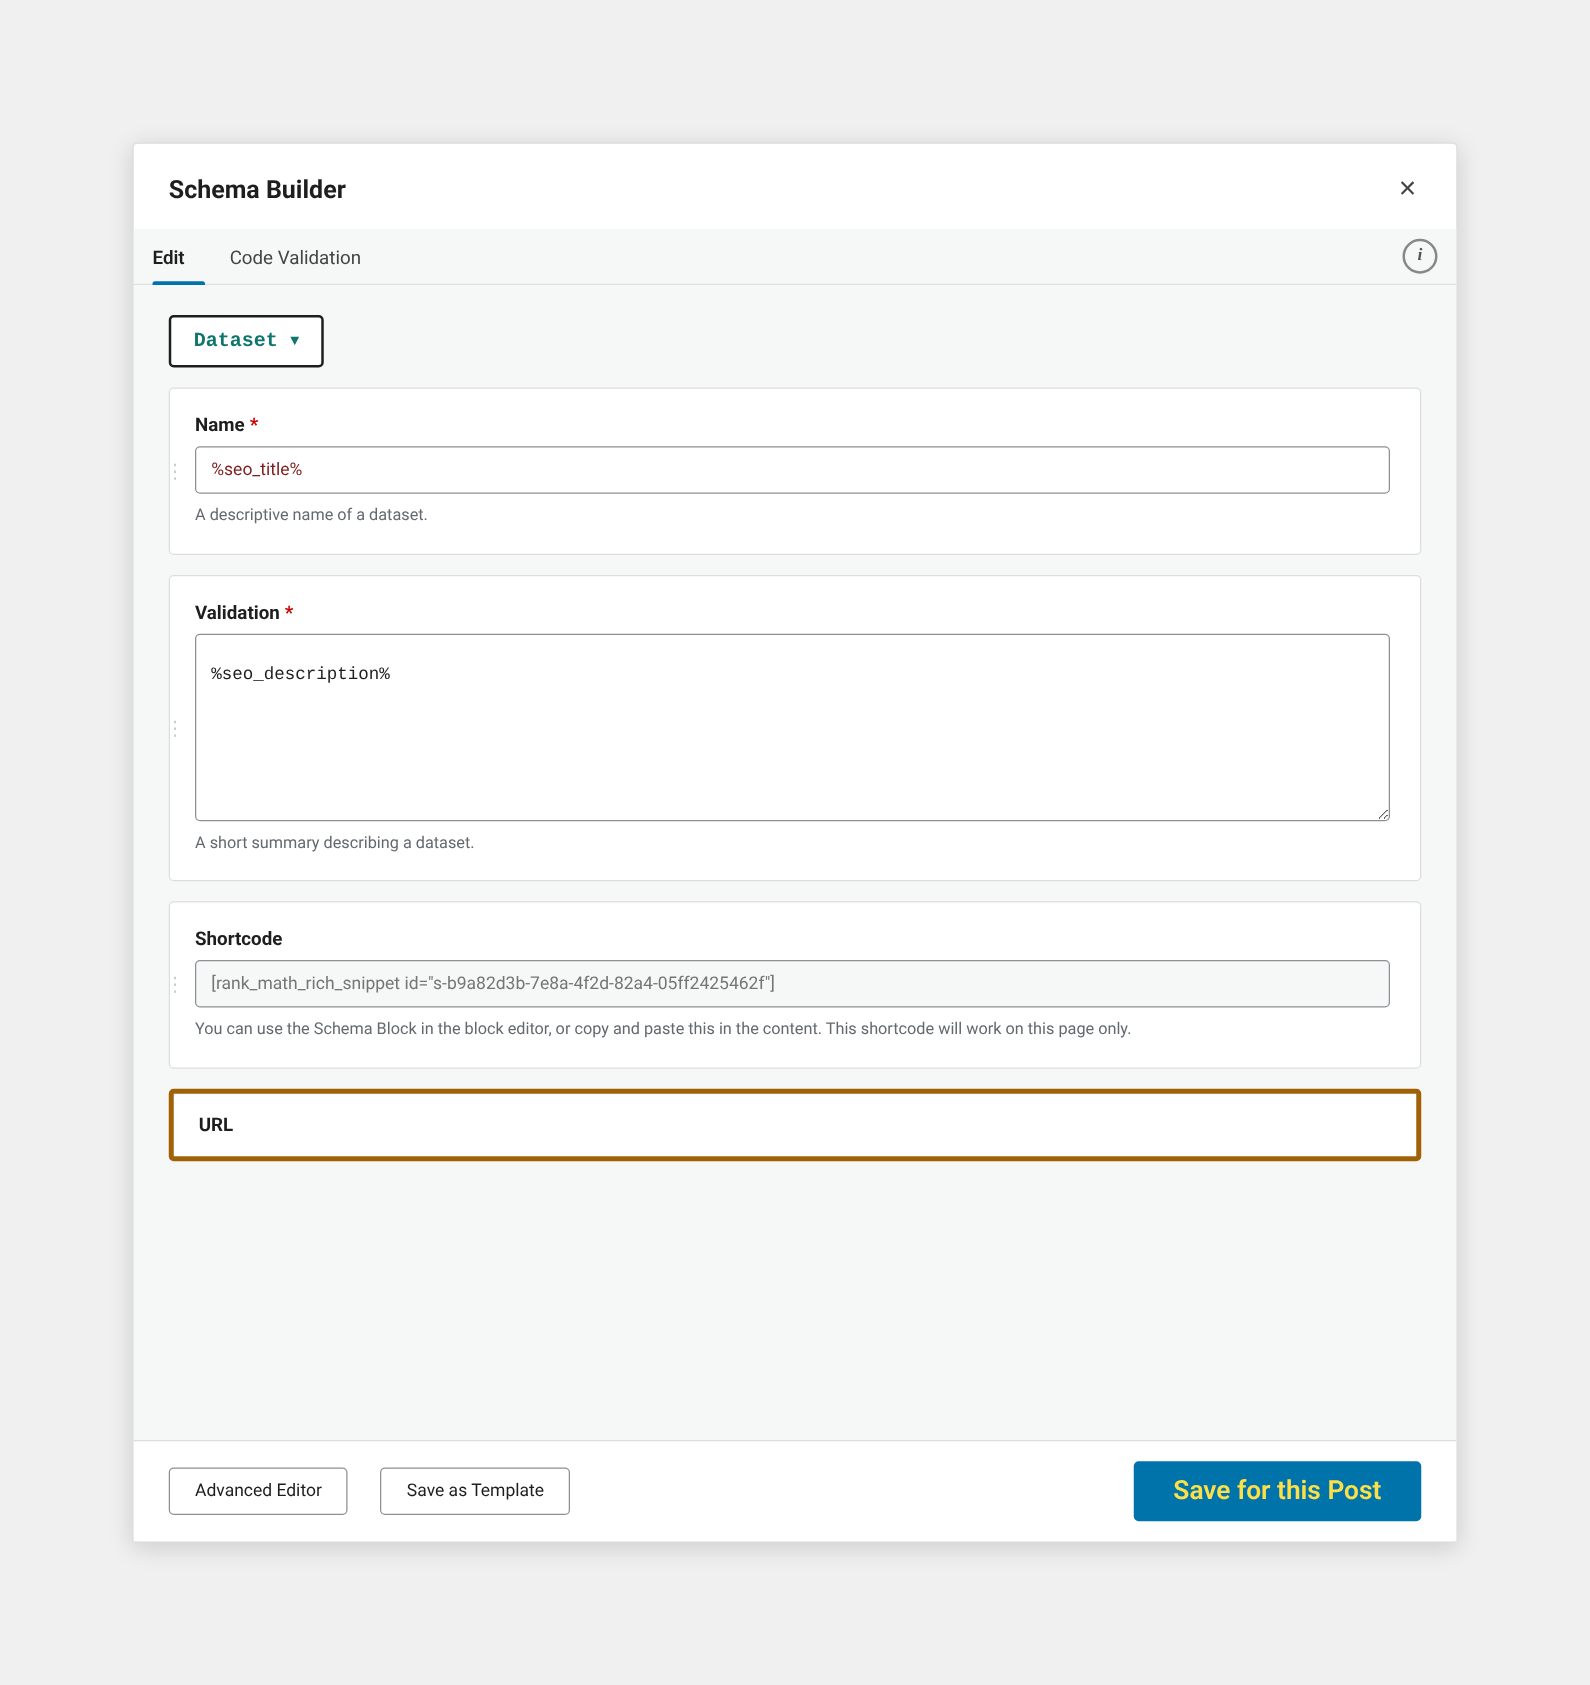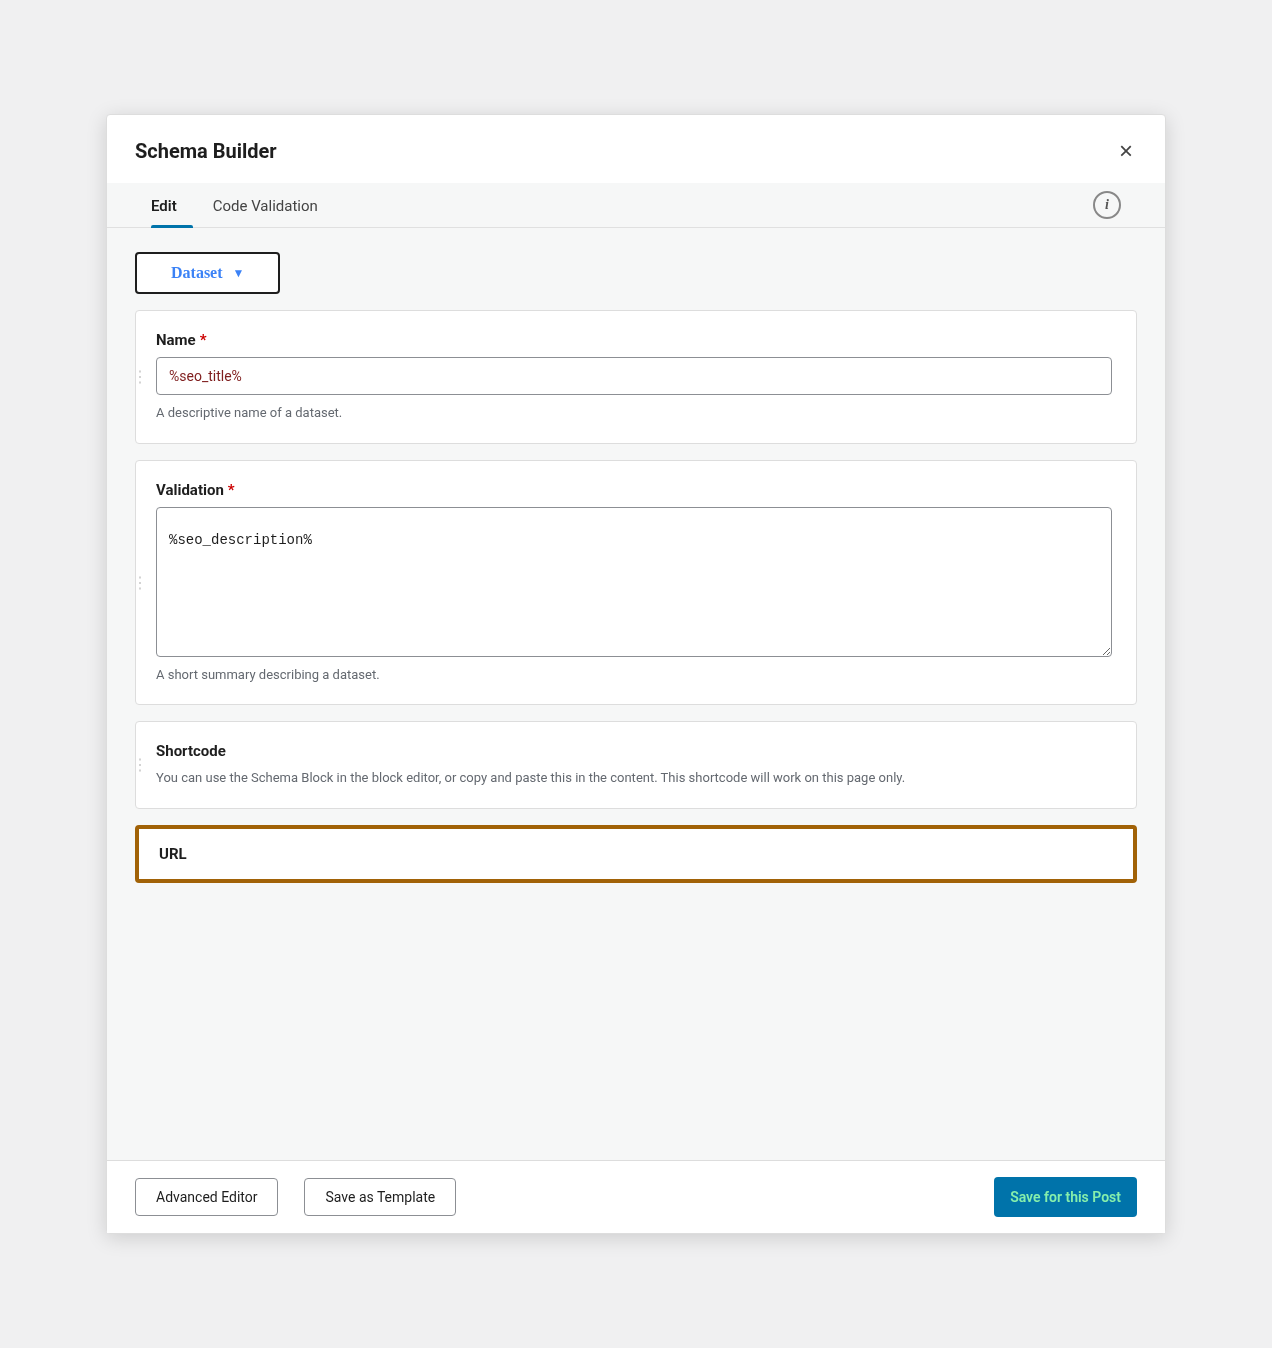--- a/index.html
+++ b/index.html
@@ -49,21 +49,21 @@
       cursor: pointer;
       font-size: 24px;
       color: #444;
       line-height: 1;
       padding: 4px;
     }
 
     .tabs-bar {
       display: flex;
       align-items: center;
-      padding: 0 44px;
+      padding: 0 15px;
       background: #f6f7f7;
       border-bottom: 1px solid #e0e0e0;
       position: relative;
     }
 
     .tab {
       padding: 14px 16px 12px 0;
       font-size: 15px;
       color: #444;
       cursor: pointer;
@@ -118,30 +118,30 @@
     .modal-body {
       flex: 1;
       padding: 24px 28px;
       overflow-y: auto;
       background: #f6f7f7;
     }
 
     .schema-type-btn {
       display: inline-flex;
       align-items: center;
-      padding: 10px 34px;
+      padding: 10px 18px;
       border: 2px solid #1e1e1e;
       border-radius: 4px;
       background: #ffffff;
       font-size: 16px;
       font-weight: 700;
-      color: #3b82f6;
+      color: #0f766e;
       cursor: pointer;
       margin-bottom: 16px;
-      font-family: Liberation Serif, serif;
+      font-family: Liberation Mono, monospace;
     }
 
     .schema-type-btn .chevron {
       margin-left: 10px;
       font-size: 12px;
     }
 
     .fields-container {
       display: flex;
       flex-direction: column;
@@ -253,28 +253,28 @@
       background: #ffffff;
       font-size: 14px;
       font-family: inherit;
       color: #1e1e1e;
       cursor: pointer;
       white-space: nowrap;
     }
 
     .btn-primary {
       margin-left: auto;
-      padding: 12px 16px;
+      padding: 12px 32px;
       border: none;
       border-radius: 4px;
       background: #0073aa;
-      font-size: 14px;
+      font-size: 21px;
       font-weight: 600;
       font-family: inherit;
-      color: #86efac;
+      color: #fde047;
       cursor: pointer;
       white-space: nowrap;
     }
   </style>
 </head>
 <body>
 
 <div class="modal">
 
   <div class="modal-header">
@@ -319,20 +319,21 @@
         </div>
         <textarea class="field-textarea" style="">%seo_description%</textarea>
         <span class="field-hint">A short summary describing a dataset.</span>
       </div>
 
       <div class="field-group">
         <div class="field-handle">⋮</div>
         <div class="field-label">
           <span>Shortcode</span>
         </div>
+        <input class="field-input shortcode-input" type="text" readonly="" placeholder="[rank_math_rich_snippet id=&quot;s-b9a82d3b-7e8a-4f2d-82a4-05ff2425462f&quot;]" style="">
         <span class="field-hint">You can use the Schema Block in the block editor, or copy and paste this in the content. This shortcode will work on this page only.</span>
       </div>
 
       <div class="url-field-group">
         <div class="url-label">URL</div>
       </div>
 
     </div>
   </div>
 

